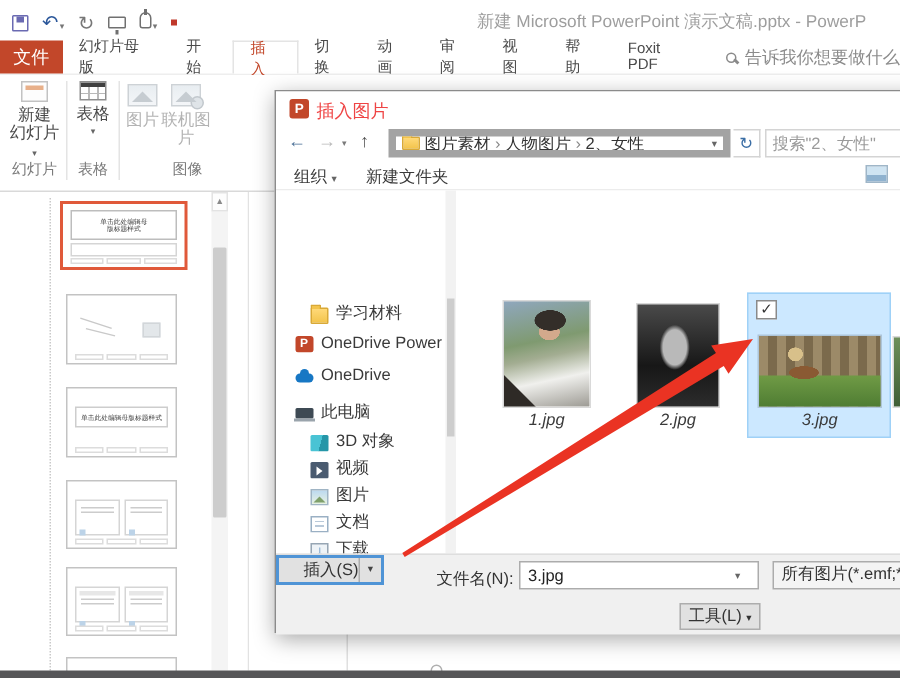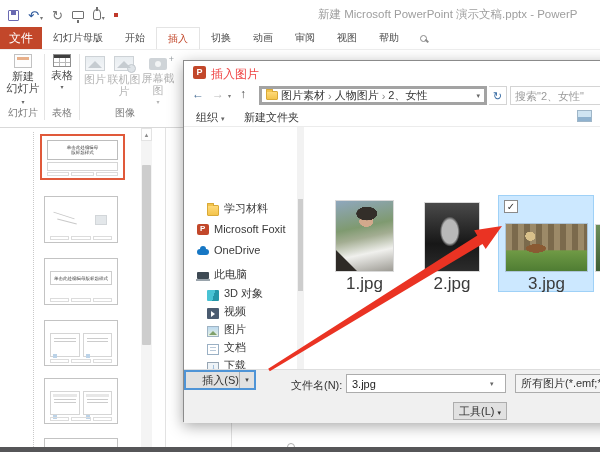--- a/index.html
+++ b/index.html
@@ -101,21 +101,21 @@
   .dialog{position:absolute;left:183px;top:60px;width:450px;height:362px;background:#fff;
     border:1px solid #8b8b8b;box-shadow:0 4px 14px rgba(0,0,0,.35);z-index:10;font-size:11px;}
   .dlg-title{position:absolute;left:0;top:0;right:0;height:24px;background:#fff;}
   .dlg-appicon{position:absolute;left:9px;top:5px;width:13px;height:13px;background:#c2472a;border-radius:2px;
     color:#fff;font-size:9px;font-weight:bold;text-align:center;line-height:13px;}
   .dlg-title-text{position:absolute;left:27px;top:5px;font-size:12px;color:#ef4444;}
   .navrow{position:absolute;left:0;top:24px;right:0;height:22px;}
   .navbtn{position:absolute;top:2px;font-size:12px;color:#4a6f96;}
   .navbtn.dis{color:#b9b9b9;}
   .navbtn.small{font-size:6px;color:#7a7a7a;top:7px;}
-  .crumbbox{position:absolute;left:75px;top:1px;width:228px;height:19px;border:3px solid #a3a3a3;background:#fff;
+  .crumbbox{position:absolute;left:75px;top:1px;width:228px;height:19px;border:5px solid #a3a3a3;background:#fff;
     display:flex;align-items:center;padding-left:4px;overflow:hidden;}
   .ic-folder{display:inline-block;position:relative;width:12px;height:9px;background:linear-gradient(#ffd978,#f3c44c);
     border:1px solid #d9a937;border-radius:1px;}
   .ic-folder::before{content:'';position:absolute;top:-3px;left:-1px;width:5px;height:2px;background:#f3c44c;
     border:1px solid #d9a937;border-bottom:none;border-radius:1px 1px 0 0;}
   .bc-seg{margin:0 3px;color:#333;white-space:nowrap;}
   .bc-sep{color:#888;font-size:11px;}
   .crumb-caret{margin-left:auto;padding-right:4px;font-size:7px;color:#666;}
   .refreshbtn{position:absolute;left:305px;top:1px;width:18px;height:19px;border:1px solid #d4d4d4;border-left:none;
     background:#fff;text-align:center;line-height:18px;font-size:11px;color:#3b6ea5;}
@@ -168,21 +168,21 @@
     linear-gradient(168deg, #8fa7bd 0%, #7f9a70 38%, #a3ad92 52%, #f0f0ed 72%, #9d9b94 100%);}
   .photo-2{background:
     radial-gradient(ellipse 32% 38% at 46% 42%, #b9b9b9 0 45%, transparent 58%),
     linear-gradient(180deg, #4a4a4a, #171717 60%, #2c2c2c);}
   .photo-3{background:
     radial-gradient(ellipse 10% 16% at 30% 26%, #d8c08a 0 60%, transparent 62%),
     radial-gradient(ellipse 20% 15% at 37% 52%, #8a5a33 0 60%, transparent 62%),
     linear-gradient(180deg, rgba(0,0,0,0) 0 55%, #6f9a45 57%, #4f7d33 100%),
     repeating-linear-gradient(90deg, #9c8a68 0 6px, #7b6a4c 6px 12px);}
   .photo-4{background:linear-gradient(180deg,#6d8f5a,#3f5e35);}
-  .file-label{position:absolute;transform:translateX(-50%);font-size:17px;color:#3a3a3a;white-space:nowrap;}
+  .file-label{position:absolute;transform:translateX(-50%);font-size:11px;color:#3a3a3a;white-space:nowrap;font-style:italic;}
   .dlg-footer{position:absolute;left:0;right:0;top:308px;height:54px;background:#f0f0f0;border-top:1px solid #dedede;}
   .fn-label{position:absolute;left:107px;top:8px;color:#333;}
   .fn-input{position:absolute;left:162px;top:4px;width:160px;height:19px;border:1px solid #acacac;background:#fff;
     font-size:11px;color:#222;padding:0 16px 0 5px;font-family:inherit;}
   .fn-caret{position:absolute;left:306px;top:10px;font-size:7px;color:#666;}
   .ft-select{position:absolute;left:331px;top:4px;width:112px;height:19px;border:1px solid #acacac;background:#f4f4f4;
     color:#333;line-height:17px;padding-left:5px;white-space:nowrap;overflow:hidden;}
   .btn{position:absolute;border:1px solid #adadad;background:#e1e1e1;color:#333;text-align:center;font-size:11px;}
   .tools-btn{left:269px;top:32px;width:54px;height:18px;line-height:16px;}
   .insert-btn{left:331px;top:31px;width:72px;height:20px;border:2px solid #4f94d6;display:flex;background:#e1e1e1;}
@@ -213,23 +213,25 @@
     <div class="file-tab">文件</div>
     <div style="display:flex">
         <div class="rtab">幻灯片母版</div>
         <div class="rtab">开始</div>
         <div class="rtab active">插入</div>
         <div class="rtab">切换</div>
         <div class="rtab">动画</div>
         <div class="rtab">审阅</div>
         <div class="rtab">视图</div>
         <div class="rtab">帮助</div>
+        <div class="rtab">Foxit PDF</div>
       </div>
     <div class="tellme">
       <span class="mag"></span>
+      <span>告诉我你想要做什么</span>
     </div>
   </div>
 
   <div class="ribbon">
     <div class="rbtn" style="left:4px;top:4px;width:38px;">
       <span class="ico-newslide"></span>
       <span class="cap">新建</span>
       <span class="cap"><span>幻灯片</span> <span class="rcaret">▾</span></span>
     </div>
     <div class="gsep" style="left:44px"></div>
@@ -239,25 +241,20 @@
       <span class="cap rcaret">▾</span>
     </div>
     <div class="gsep" style="left:79px"></div>
     <div class="rbtn" style="left:83px;top:6px;width:24px;">
       <span class="ico-img"></span>
       <span class="cap disabled-cap">图片</span>
     </div>
     <div class="rbtn" style="left:107px;top:6px;width:34px;">
       <span class="ico-img" style="position:relative"><span class="ico-globe"></span></span>
       <span class="cap disabled-cap">联机图片</span>
-    </div>
-    <div class="rbtn" style="left:141px;top:8px;width:34px;">
-      <span class="ico-cam"></span>
-      <span class="cap disabled-cap">屏幕截图</span>
-      <span class="cap rcaret disabled-cap">▾</span>
     </div>
     <div class="grplabel" style="left:6px;width:34px;">幻灯片</div>
     <div class="grplabel" style="left:47px;width:30px;">表格</div>
     <div class="grplabel" style="left:108px;width:34px;">图像</div>
   </div>
 
   <div class="editarea">
     <div class="slide-edge"></div>
     <div class="handle"></div>
   </div>
@@ -363,21 +360,21 @@
       <span class="viewico"></span>
     </div>
     <div class="dlg-body">
       <div id="sidebar">
           <div class="nav-item ind" style="top: 72px;">
             <span class="ic-folder ic"></span>
             <span>学习材料</span>
           </div>
           <div class="nav-item" style="top: 91px;">
             <span class="ic ic-ppt2"></span>
-            <span>Microsoft Foxit</span>
+            <span>OneDrive Power</span>
           </div>
           <div class="nav-item" style="top: 112px;">
             <span class="ic ic-onedrive"></span>
             <span>OneDrive</span>
           </div>
           <div class="nav-item" style="top: 138px;">
             <span class="ic ic-pc"></span>
             <span>此电脑</span>
           </div>
           <div class="nav-item ind" style="top: 157px;">

